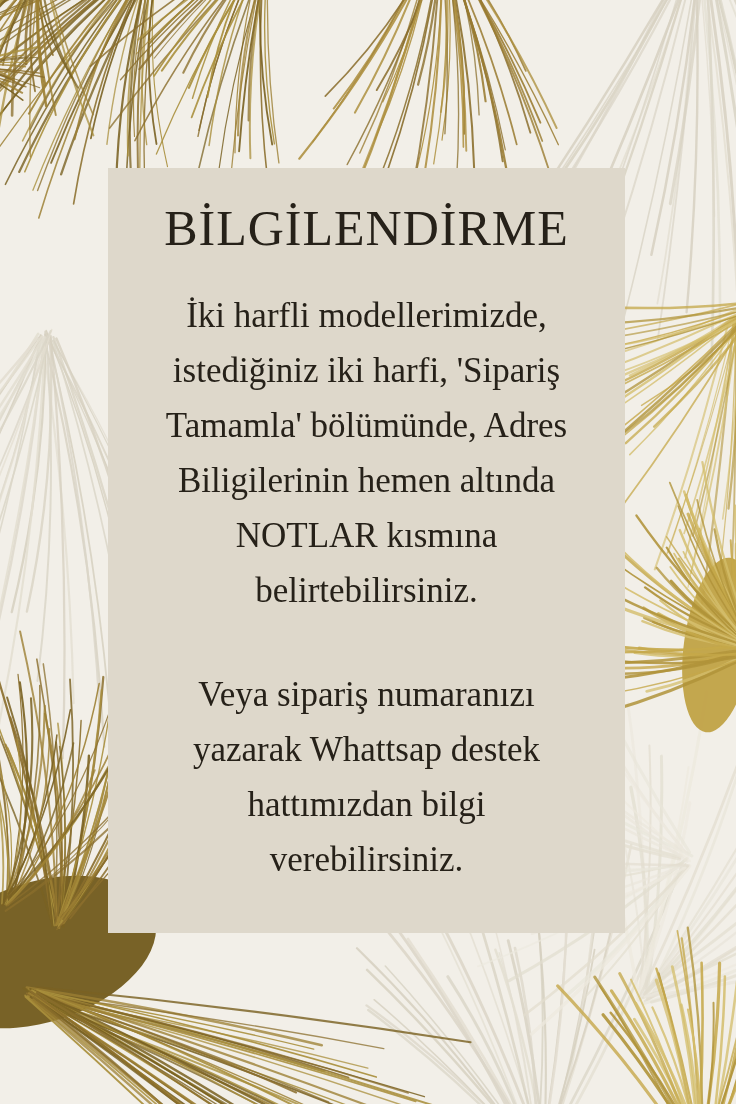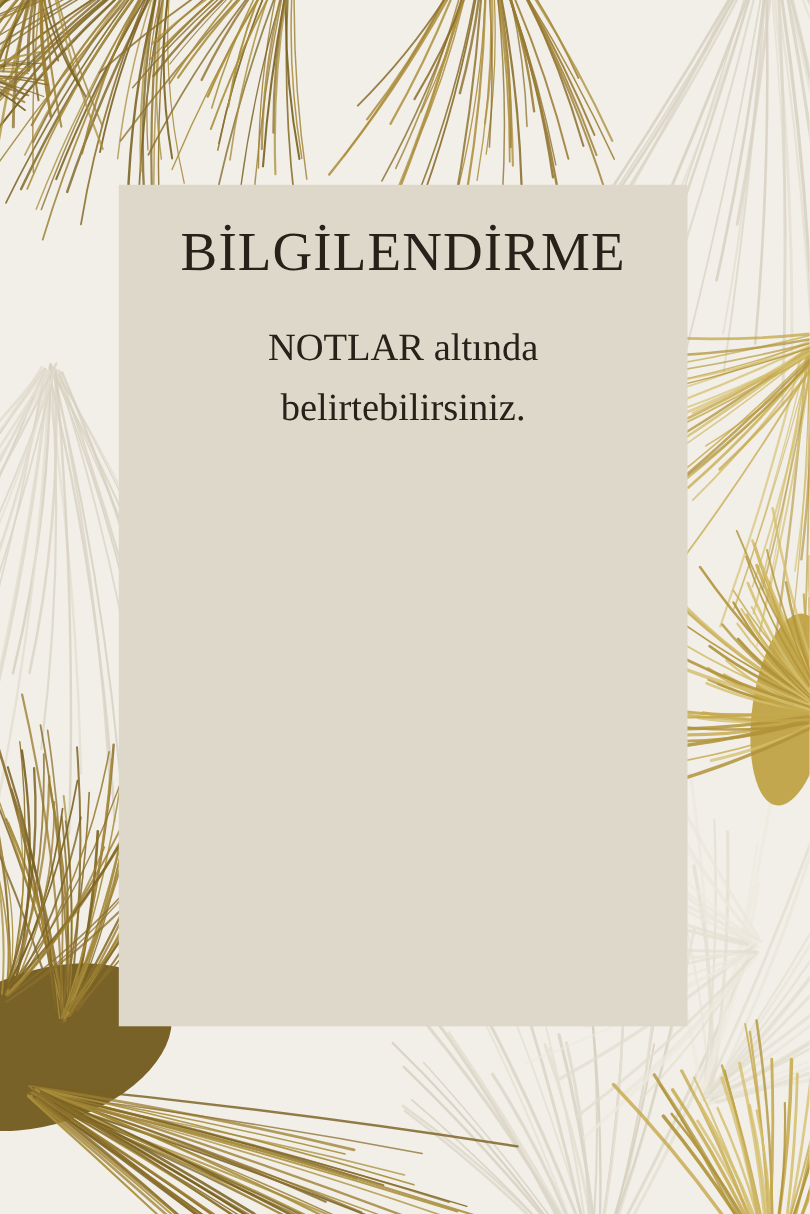--- a/index.html
+++ b/index.html
@@ -576,17 +576,25 @@
       <path d="M700.0,1153.9C710.6,1102.6 714.6,1049.5 713.5,1002.8" fill="none" stroke="#B09339" stroke-width="1.96" stroke-linecap="round" opacity="0.84"></path>
       <path d="M707.6,1162.0C727.7,1093.3 743.0,1022.9 752.9,961.6" fill="none" stroke="#C5A84A" stroke-width="2.57" stroke-linecap="round" opacity="0.84"></path>
       <path d="M700.1,1163.1C721.1,1102.0 737.6,1039.2 748.6,984.2" fill="none" stroke="#C5A84A" stroke-width="1.90" stroke-linecap="round" opacity="0.77"></path>
       <path d="M709.6,1160.9C732.0,1102.2 748.7,1040.9 759.1,986.8" fill="none" stroke="#B09339" stroke-width="2.13" stroke-linecap="round" opacity="0.89"></path>
       <path d="M699.8,1162.1C724.6,1101.6 743.8,1038.4 756.4,982.5" fill="none" stroke="#B09339" stroke-width="2.35" stroke-linecap="round" opacity="0.91"></path>
       <path d="M703.8,1163.6C731.1,1104.1 753.2,1042.0 768.7,987.0" fill="none" stroke="#C5A84A" stroke-width="3.20" stroke-linecap="round" opacity="0.84"></path>
     </svg>
 
   <div class="card">
     <h1>BİLGİLENDİRME</h1>
-    <p class="p1"><strong>NOTLAR</strong><span> altında
+    <p class="p1"><span>İki harfli modellerimizde,
+istediğiniz iki harfi, 'Sipariş
+Tamamla' bölümünde, Adres
+Biligilerinin hemen altında
+</span><strong>NOTLAR</strong><span> kısmına
 belirtebilirsiniz.</span></p>
+    <p class="p2">Veya sipariş numaranızı
+yazarak Whattsap destek
+hattımızdan bilgi
+verebilirsiniz.</p>
   </div>
 
 </div>
 
 </body></html>

